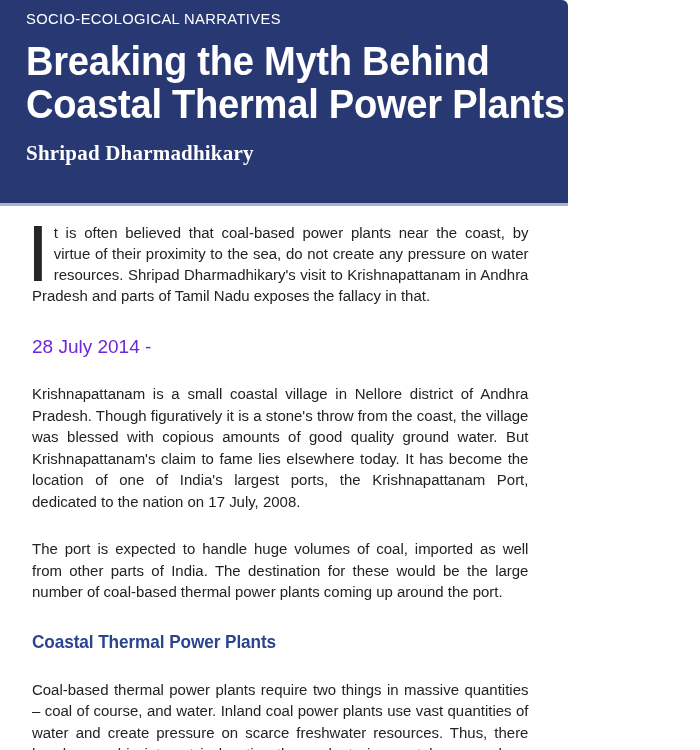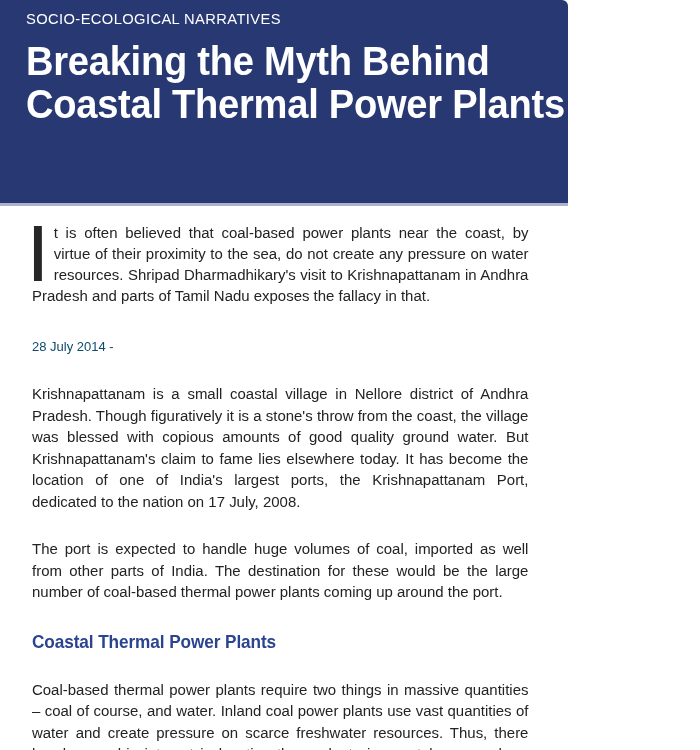--- a/index.html
+++ b/index.html
@@ -88,23 +88,23 @@
   .dropcap-bar {
     float: left;
     width: 8px;
     height: 55px;
     background: #262626;
     margin: 4px 12px 0 2px;
   }
   .dateline {
     margin: 30px 0 0 0;
     font-family: "Liberation Sans Narrow", "Liberation Sans", sans-serif;
-    font-size: 13px;
+    font-size: 19px;
     line-height: 21px;
-    color: #0c4a6e;
+    color: #6d28d9;
   }
   p.body-para {
     margin: 26px 0 0 0;
     font-family: "Liberation Sans Narrow", "Liberation Sans", sans-serif;
     font-size: 15.2px;
     line-height: 21.5px;
     color: #232323;
     text-align: justify;
     transform: scaleX(0.985);
     transform-origin: left top;
@@ -128,20 +128,21 @@
 <div class="page">
 
   <div class="masthead">
     <div class="kicker">SOCIO-ECOLOGICAL NARRATIVES</div>
 
     <h1 class="headline">
       <span class="hl-line">Breaking the Myth Behind</span>
       <span class="hl-line">Coastal Thermal Power Plants</span>
     </h1>
 
+    <div class="byline">Shripad Dharmadhikary</div>
   </div>
 
   <div class="header-rule"></div>
 
   <div class="article">
 
     <div class="standfirst">
       <span class="dropcap-bar"></span>
       <span>t is often believed that coal-based power plants near the coast, by virtue of their proximity to the sea, do not create any pressure on water resources. Shripad Dharmadhikary's visit to Krishnapattanam in Andhra Pradesh and parts of Tamil Nadu exposes the fallacy in that.</span>
     </div>

